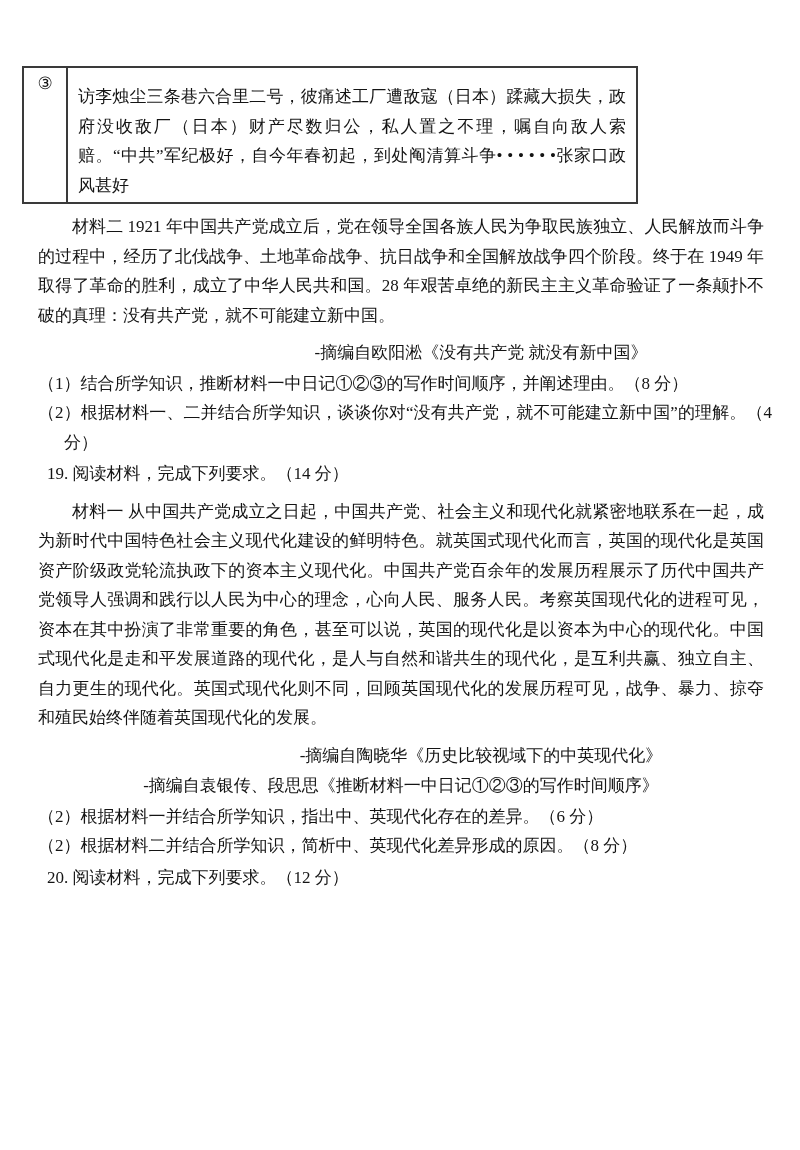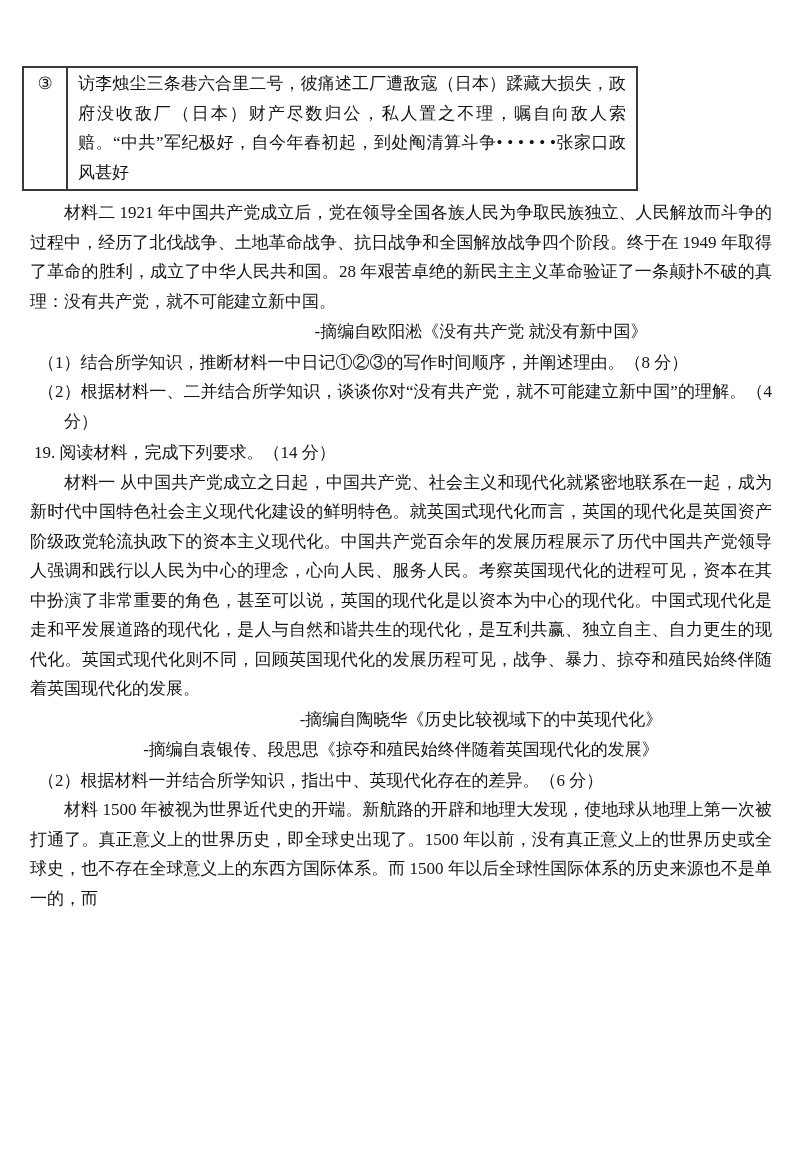--- a/index.html
+++ b/index.html
@@ -25,59 +25,60 @@
   .diary-table .cell-label {
     width:44px;
     flex:0 0 44px;
     border-right:2px solid #3a3a3a;
     text-align:center;
     padding-top:1px;
     box-sizing:border-box;
   }
   .diary-table .cell-text {
     flex:1;
-    padding:1px 10px 2px 10px;
+    padding:14px 10px 2px 10px;
     text-align:justify;
     text-justify:inter-character;
   }
   .para {
-    margin:0;
+    margin:8px;
     text-indent:2em;
     text-align:justify;
     text-justify:inter-character;
   }
   .attr { margin:1px 0 1px 0; text-align:center; }
   .attr-shift { padding-left:160px;font-family:Liberation Serif, serif; }
   .attr-gap { }
   .item {
     margin:0;
     padding-left:34px;
     text-indent:-26px;
     text-align:justify;
     text-justify:inter-character;
     font-family:Liberation Serif, serif;
   }
-  .qheader { margin:2px 0 0 4px; }
+  .qheader { margin:2px 0 0 17px; }
 </style>
 </head>
 <body>
 
 <div class="page">
 
   <div class="diary-table">
     <div class="cell-label">③</div>
     <div class="cell-text">访李烛尘三条巷六合里二号，彼痛述工厂遭敌寇（日本）蹂藏大损失，政府没收敌厂（日本）财产尽数归公，私人置之不理，嘱自向敌人索赔。“中共”军纪极好，自今年春初起，到处阄清算斗争• • • • • •张家口政风甚好</div>
   </div>
 
   <p class="para">材料二 1921 年中国共产党成立后，党在领导全国各族人民为争取民族独立、人民解放而斗争的过程中，经历了北伐战争、土地革命战争、抗日战争和全国解放战争四个阶段。终于在 1949 年取得了革命的胜利，成立了中华人民共和国。28 年艰苦卓绝的新民主主义革命验证了一条颠扑不破的真理：没有共产党，就不可能建立新中国。</p>
   <div class="attr attr-shift">-摘编自欧阳淞《没有共产党 就没有新中国》</div>
   <p class="item">（1）结合所学知识，推断材料一中日记①②③的写作时间顺序，并阐述理由。（8 分）</p>
   <p class="item">（2）根据材料一、二并结合所学知识，谈谈你对“没有共产党，就不可能建立新中国”的理解。（4 分）</p>
 
   <p class="qheader">19. 阅读材料，完成下列要求。（14 分）</p>
   <p class="para">材料一 从中国共产党成立之日起，中国共产党、社会主义和现代化就紧密地联系在一起，成为新时代中国特色社会主义现代化建设的鲜明特色。就英国式现代化而言，英国的现代化是英国资产阶级政党轮流执政下的资本主义现代化。中国共产党百余年的发展历程展示了历代中国共产党领导人强调和践行以人民为中心的理念，心向人民、服务人民。考察英国现代化的进程可见，资本在其中扮演了非常重要的角色，甚至可以说，英国的现代化是以资本为中心的现代化。中国式现代化是走和平发展道路的现代化，是人与自然和谐共生的现代化，是互利共赢、独立自主、自力更生的现代化。英国式现代化则不同，回顾英国现代化的发展历程可见，战争、暴力、掠夺和殖民始终伴随着英国现代化的发展。</p>
   <div class="attr attr-shift attr-gap">-摘编自陶晓华《历史比较视域下的中英现代化》</div>
-  <div class="attr">-摘编自袁银传、段思思《掠夺和殖民始终伴随着英国现代化的发展》</div>
+  <div class="attr">-摘编自袁银传、段思思《推断材料一中日记①②③的写作时间顺序》</div>
   <p class="item">（2）根据材料一并结合所学知识，指出中、英现代化存在的差异。（6 分）</p>
+  <p class="item">（2）根据材料二并结合所学知识，简析中、英现代化差异形成的原因。（8 分）</p>
 
-  <p class="para">材料 1500 年被视为世界近代史的开端。新航路的开辟和地理大发现，使地球从地理上第一次被打通了。真正意义上的世界历史，即全球史出现了。1500 年以前，没有真正意义上的世界历史或全球史，也不存在全球意义上的东西方国际体系。而 1500 年以后全球性国际体系的历史来源也不是单一的，而</p>
+  <p class="qheader">20. 阅读材料，完成下列要求。（12 分）</p>
 
 </div>
 
 </body></html>

